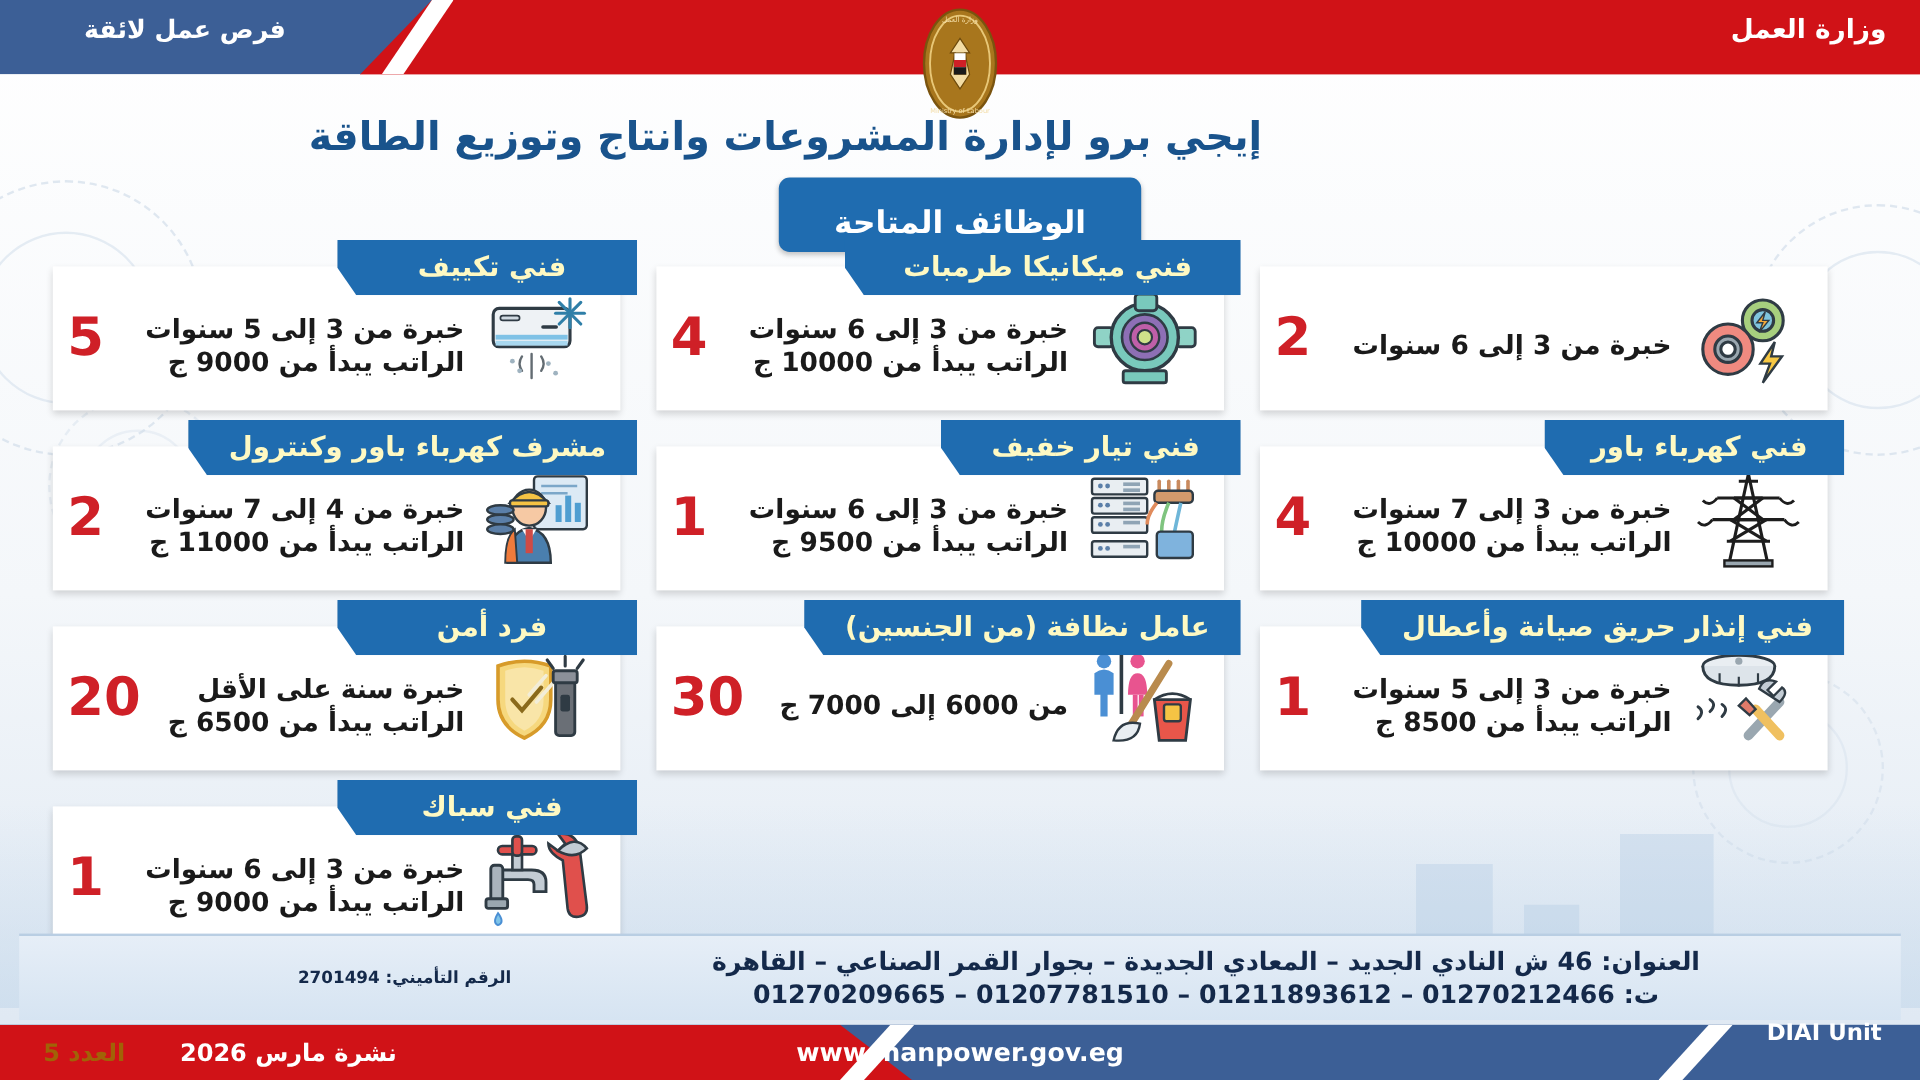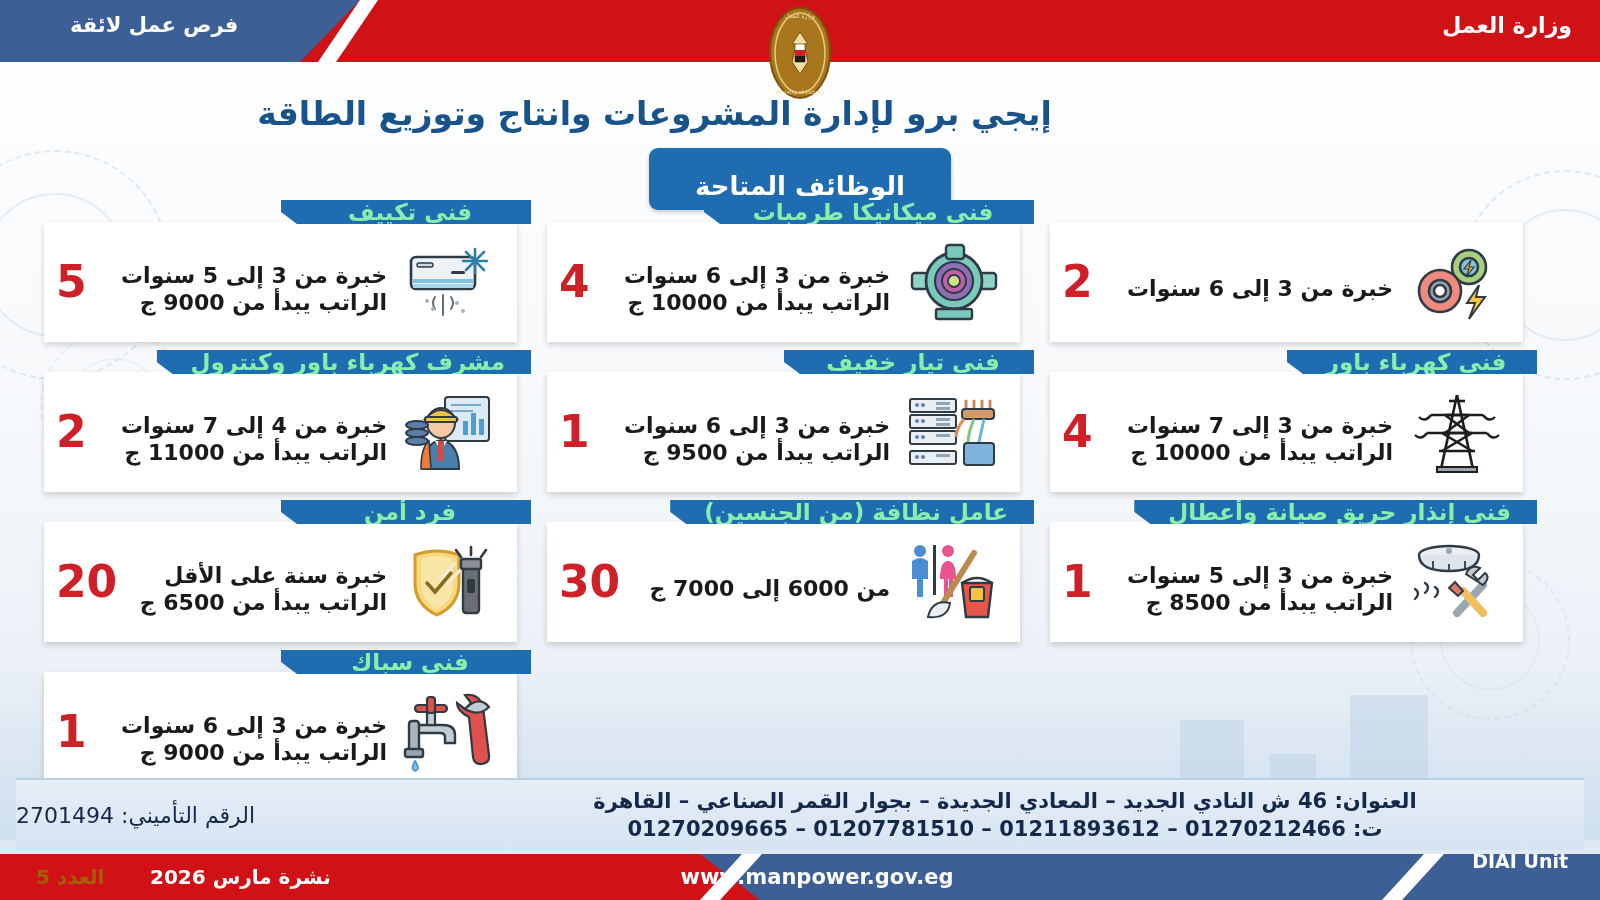--- a/index.html
+++ b/index.html
@@ -82,22 +82,22 @@
   
   .grid {
     position: absolute; top: 200px; left: 44px; width: 1512px;
     display: flex; flex-direction: row-reverse; flex-wrap: wrap;
     gap: 8px 16px; justify-content: flex-start;
   }
   .card { position: relative; width: 487px; height: 142px; }
   .card.center-single { margin-right: 497px; }
 
   .ribbon {
-    position: absolute; top: 0; right: 0; height: 24px;
-    background: #1f6cb0; color: #86efac;
+    position: absolute; top: 0; right: 0; height: 46px;
+    background: #1f6cb0; color: #fef9c3;
     font-size: 23px; font-weight: bold;
     display: flex; align-items: center; justify-content: center;
     padding: 0 26px 0 34px; min-width: 250px;
     clip-path: polygon(0 0, 100% 0, 100% 100%, 16px 100%, 0 50%);
     box-shadow: 0 2px 3px rgba(0,0,0,.18);
     z-index: 3; white-space: nowrap;
   }
   .ribbon.wide { min-width: 330px; }
 
   .card-body {
@@ -126,22 +126,22 @@
   }
 
   
   .footer-info {
     position: absolute; left: 16px; right: 16px; top: 778px; height: 72px;
     background: linear-gradient(180deg, #e6eef7 0%, #d6e4f2 100%);
     border-top: 2px solid #b9cee3;
     display: flex; flex-direction: row-reverse; align-items: center;
   }
   .insurance {
-    flex: 0 0 410px; text-align: left; color: #14294a;
-    font-size: 22px; font-weight: normal;
+    flex: 0 0 410px; text-align: right; color: #14294a;
+    font-size: 14px; font-weight: bold;
   }
   .contact-block {
     flex: 1 1 auto; text-align: center; color: #14294a;
     line-height: 1.35;
   }
   .contact-line { font-size: 21px; font-weight: bold; }
 
   
   .bottombar { position: absolute; left: 0; bottom: 0; width: 1600px; height: 46px; }
   .bb-blue {
@@ -160,21 +160,21 @@
   }
   .bb-slash-right {
     position: absolute; right: 148px; bottom: 0; width: 70px; height: 46px;
     background: #ffffff;
     clip-path: polygon(42px 0, 62px 0, 20px 46px, 0 46px);
   }
   .issue-label { position: absolute; left: 36px; bottom: 11px; color: #a16207; font-size: 20px; font-weight: bold; text-align: center; }
   .bulletin-label { position: absolute; left: 150px; bottom: 11px; color: #fff; font-size: 20px; font-weight: bold; }
   .website-label {
     position: absolute; left: 50%; transform: translateX(-50%); bottom: 11px;
-    color: #ffffff; font-size: 21px; font-weight: bold; direction: ltr; margin-left: 17px;
+    color: #ffffff; font-size: 21px; font-weight: bold; direction: ltr;
   }
   .unit-label { position: absolute; right: 32px; bottom: 28px; color: #ffffff; font-size: 19px; font-weight: bold; direction: ltr; }
 </style>
 </head>
 <body>
 
 <div class="bg-layer">
   <div class="gear-deco g1"></div>
   <div class="gear-deco g2"></div>
   <div class="gear-deco g3"></div>

